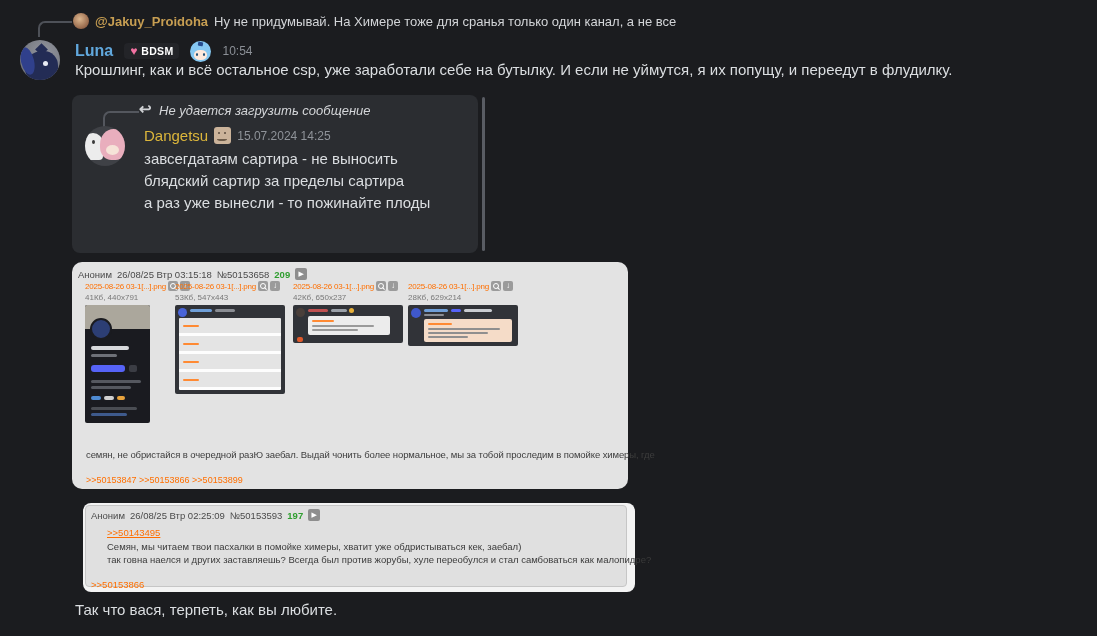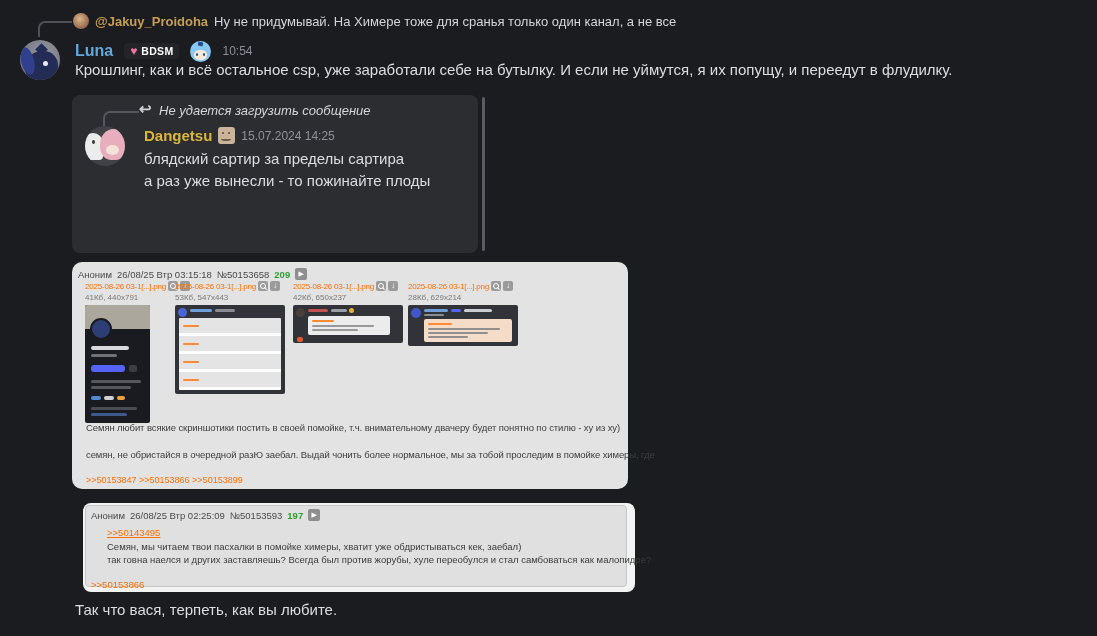--- a/index.html
+++ b/index.html
@@ -67,21 +67,21 @@
   .ghost { position:absolute; left:-2px; top:7px; width:20px; height:27px;
     background:#ececec; border-radius:10px 10px 4px 4px; }
   .ghost-eye { position:absolute; left:7px; top:14px; width:3px; height:4px;
     background:#3a3a3a; border-radius:50%; }
   .bocchi-hair { position:absolute; left:15px; top:3px; width:27px; height:31px;
     background:#e9aebd; border-radius:50% 50% 42% 42%; }
   .bocchi-face { position:absolute; left:21px; top:19px; width:13px; height:10px;
     background:#f6e3d8; border-radius:50%; }
   .q-name-row { position:absolute; left:72px; top:31px; display:flex;
     align-items:center; gap:6px; height:19px; }
-  .q-username { color:#dcb63b; font-size:15px; font-weight:bold; }
+  .q-username { color:#dcb63b; font-size:15px; font-weight:normal; }
   .troll { position:relative; width:17px; height:17px; border-radius:3px;
     background:#cbb39a; }
   .troll-eye { position:absolute; width:2px; height:2px; background:#584a3c; border-radius:50%; }
   .troll-mouth { position:absolute; left:3px; bottom:3px; width:10px; height:4px;
     border-bottom:2px solid #6d5b49; border-radius:50%; }
   .q-timestamp { color:#8f9399; font-size:12px; }
   .q-lines { position:absolute; left:72px; top:53px; font-size:15px;
     line-height:22px; color:#dbdee1; }
   .q-scrollbar { left:482px; top:97px; width:3px; height:154px;
     background:#595c63; border-radius:2px; }
@@ -182,20 +182,21 @@
   <div class="q-name-row">
     <span class="q-username">Dangetsu</span>
     <span class="troll">
       <span class="troll-eye" style="left:4px;top:5px;"></span>
       <span class="troll-eye" style="left:10px;top:5px;"></span>
       <span class="troll-mouth"></span>
     </span>
     <span class="q-timestamp">15.07.2024 14:25</span>
   </div>
   <div class="q-lines">
+    <div>завсегдатаям сартира - не выносить</div>
     <div>блядский сартир за пределы сартира</div>
     <div>а раз уже вынесли - то пожинайте плоды</div>
   </div>
 </div>
 <div class="abs q-scrollbar"></div>
 
 <div class="abs embed1">
   <div class="post-header" style="left:6px; top:6px;">
     <span>Аноним</span>
     <span>26/08/25 Втр 03:15:18</span>
@@ -281,21 +282,20 @@
       <div class="bar" style="left:56px;top:4px;width:28px;height:3px;background:#c9ccd1;"></div>
       <div class="bar" style="left:16px;top:9px;width:20px;height:2px;background:#8a8d93;"></div>
       <div class="bar" style="left:16px;top:14px;width:88px;height:23px;background:#f5dcc8;"></div>
       <div class="bar" style="left:20px;top:18px;width:24px;height:2px;background:#ff8a33;"></div>
       <div class="bar" style="left:20px;top:23px;width:72px;height:2px;background:#8f8f8f;"></div>
       <div class="bar" style="left:20px;top:27px;width:60px;height:2px;background:#8f8f8f;"></div>
       <div class="bar" style="left:20px;top:31px;width:40px;height:2px;background:#8f8f8f;"></div>
     </div>
   </div>
 
-  <div class="e1-para" style="top:159px;">Семян любит всякие скриншотики постить в своей помойке, т.ч. внимательному двачеру будет понятно по стилю - ху из ху)</div>
   <div class="e1-para" style="top:186px;">
     <div>семян, не обристайся в очередной разЮ заебал. Выдай чонить более нормальное, мы за тобой проследим в помойке химеры, где</div>
   </div>
   <div class="e1-links">&gt;&gt;50153847 &gt;&gt;50153866 &gt;&gt;50153899</div>
 </div>
 
 <div class="abs embed2">
   <div class="embed2-inner"></div>
   <div class="post-header" style="left:8px; top:6px;">
     <span>Аноним</span>

